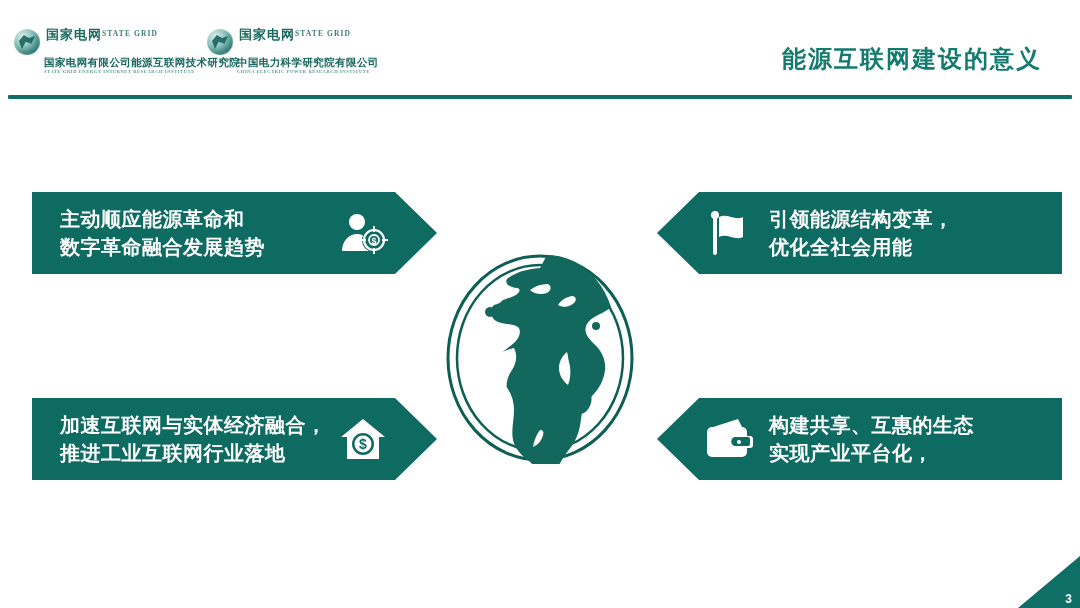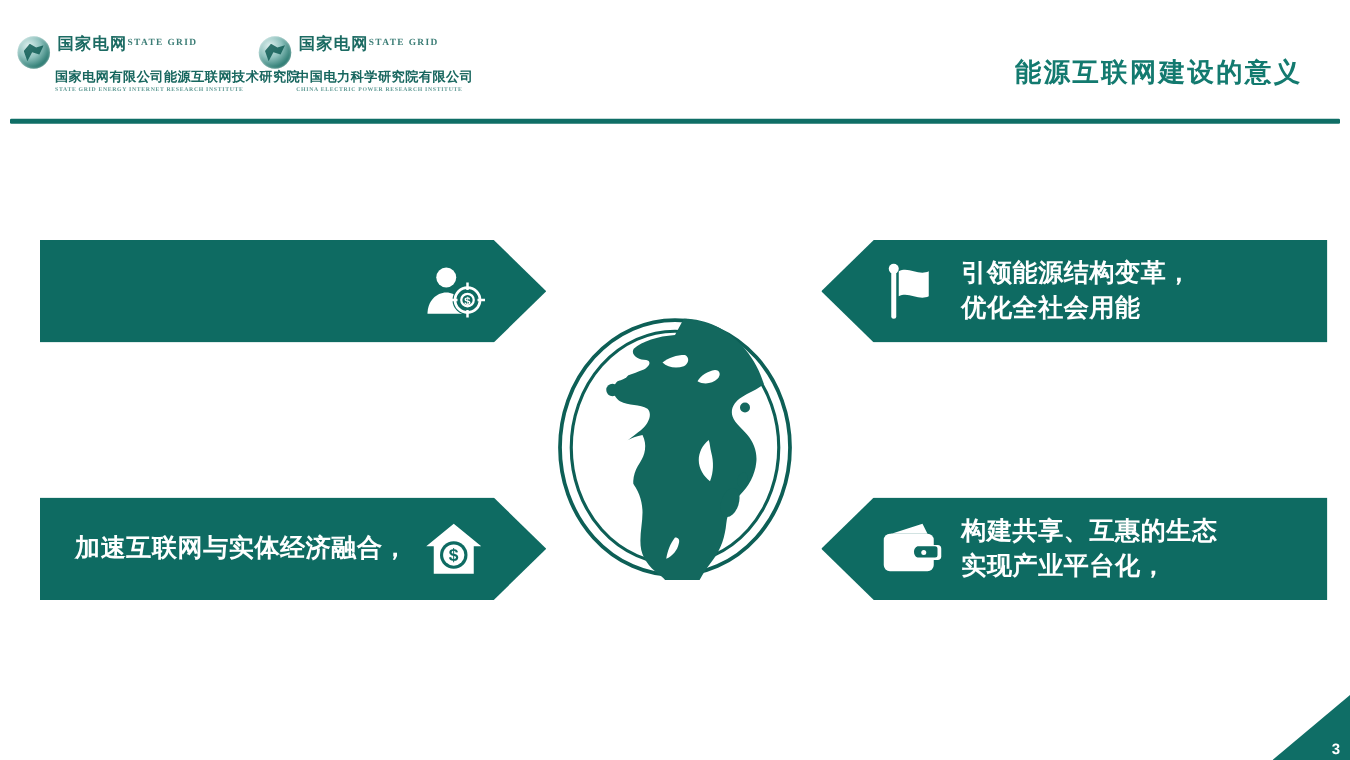--- a/index.html
+++ b/index.html
@@ -34,21 +34,21 @@
            font-family:"Liberation Serif","DejaVu Serif",serif;}
   .logo-sub{position:absolute;white-space:nowrap;}
   .logo-sub-1{left:44px;top:56px;}
   .logo-sub-2{left:237px;top:56px;}
   .logo-sub-cn{font-size:10.5px;font-weight:bold;color:#17665e;letter-spacing:.4px;line-height:12px;}
   .logo-sub-en{font-size:4.6px;font-weight:bold;color:#5f9a94;letter-spacing:.55px;line-height:7px;
                font-family:"Liberation Serif","DejaVu Serif",serif;}
 
   .slide-title{
     position:absolute;right:38px;top:42px;
-    font-size:21px;font-weight:bold;color:#137a6f;letter-spacing:2px;line-height:34px;
+    font-size:24px;font-weight:bold;color:#137a6f;letter-spacing:2px;line-height:34px;
     white-space:nowrap;
   }
   .title-rule{
     position:absolute;left:8px;top:95px;width:1064px;height:4px;
     background:#0f6e66;border-radius:1px;
   }
 
   
   .banner{
     position:absolute;height:82px;background:#0e6b62;
@@ -152,20 +152,24 @@
       <g fill="#13685e">
         <ellipse cx="140" cy="150" rx="7" ry="12" transform="rotate(18 140 150)"></ellipse>
         <ellipse cx="150" cy="132" rx="4" ry="6" transform="rotate(18 150 132)"></ellipse>
         <circle cx="46" cy="60" r="5"></circle>
         <circle cx="152" cy="74" r="4"></circle>
       </g>
     </svg>
   </div>
 
   <div class="banner banner-right b-tl">
+    <div>
+      <div class="banner-text">主动顺应能源革命和</div>
+      <div class="banner-text">数字革命融合发展趋势</div>
+    </div>
     <div class="banner-icon">
       <svg width="50" height="44" viewBox="0 0 50 44" xmlns="http://www.w3.org/2000/svg" aria-hidden="true">
         <circle cx="19" cy="11" r="8" fill="#ffffff"></circle>
         <path d="M4 40 c0 -10 7 -17 15 -17 c8 0 15 7 15 17 z" fill="#ffffff"></path>
         <circle cx="36" cy="29" r="12" fill="#0e6b62"></circle>
         <circle cx="36" cy="29" r="10" fill="none" stroke="#ffffff" stroke-width="2.2"></circle>
         <circle cx="36" cy="29" r="5" fill="none" stroke="#ffffff" stroke-width="1.8"></circle>
         <line x1="36" y1="15" x2="36" y2="21" stroke="#ffffff" stroke-width="2"></line>
         <line x1="36" y1="37" x2="36" y2="43" stroke="#ffffff" stroke-width="2"></line>
         <line x1="22" y1="29" x2="28" y2="29" stroke="#ffffff" stroke-width="2"></line>
@@ -185,20 +189,21 @@
     </div>
     <div>
       <div class="banner-text">引领能源结构变革，</div>
       <div class="banner-text">优化全社会用能</div>
     </div>
   </div>
 
   <div class="banner banner-right b-bl">
     <div>
       <div class="banner-text">加速互联网与实体经济融合，</div>
+      <div class="banner-text">推进工业互联网行业落地</div>
     </div>
     <div class="banner-icon">
       <svg width="48" height="44" viewBox="0 0 48 44" xmlns="http://www.w3.org/2000/svg" aria-hidden="true">
         <path d="M24 2 L46 20 L40 20 L40 42 L8 42 L8 20 L2 20 Z" fill="#ffffff"></path>
         <circle cx="24" cy="27" r="11" fill="#0e6b62"></circle>
         <circle cx="24" cy="27" r="8.5" fill="#ffffff"></circle>
         <text x="24" y="32" font-size="14" font-weight="bold" fill="#0e6b62" text-anchor="middle" font-family="Liberation Sans, sans-serif">$</text>
       </svg>
     </div>
   </div>

